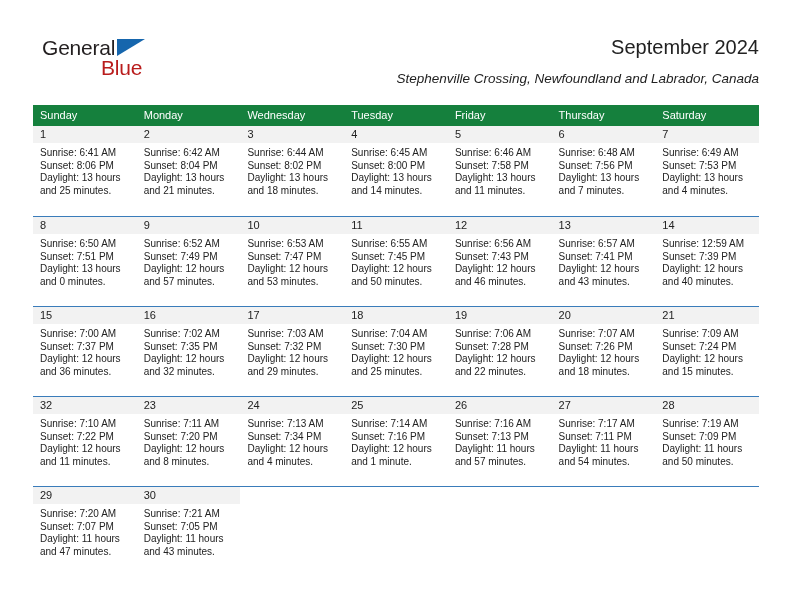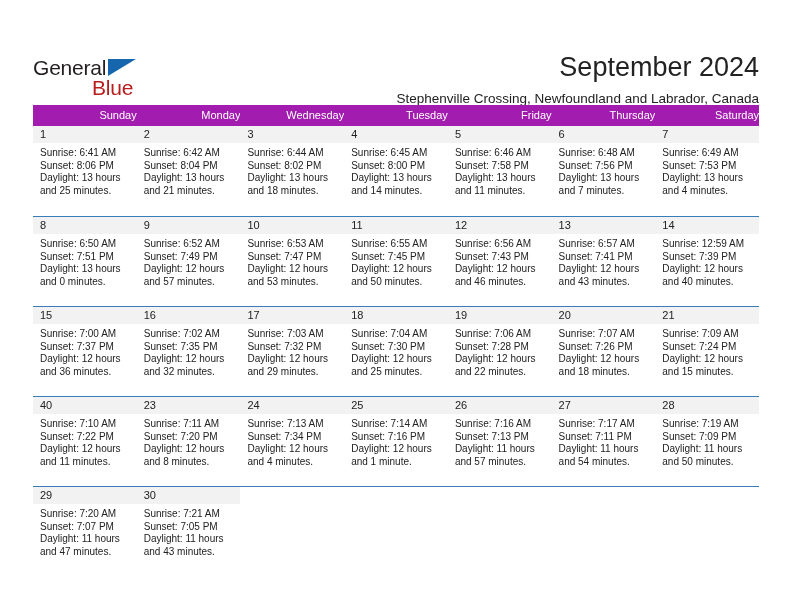--- a/index.html
+++ b/index.html
@@ -17,25 +17,24 @@
   .page {
     position: relative;
     width: 792px;
     height: 612px;
     box-sizing: border-box;
   }
 
   
   .header {
     position: absolute;
-    left: 33px;
+    left: 42px;
     top: 30px;
     right: 33px;
     height: 68px;
-    margin-top: 20px;
   }
   .logo {
     position: absolute;
     left: 0;
     top: 6px;
     width: 180px;
     height: 52px;
   }
   .logo-general {
     position: absolute;
@@ -65,45 +64,45 @@
     font-family: "Liberation Sans", sans-serif;
   }
 
   .title-block {
     position: absolute;
     right: 0;
     top: 0;
     text-align: right;
   }
   .month-title {
-    font-size: 27px;
+    font-size: 20px;
     color: #222222;
     line-height: 34px;
     white-space: nowrap;
   }
   .location-sub {
     font-size: 13.5px;
     color: #222222;
     line-height: 22px;
     margin-top: 4px;
     white-space: nowrap;
+    font-style: italic;
   }
 
   
   .calendar {
     position: absolute;
     left: 33px;
     top: 105px;
     width: 726px;
   }
   .dow-row {
     display: flex;
-    background: #a21caf;
+    background: #15803d;
     height: 21px;
-    text-align: right;
   }
   .dow-cell {
     flex: 1 1 0;
     color: #ffffff;
     font-size: 11px;
     line-height: 21px;
     padding-left: 7px;
     box-sizing: border-box;
     overflow: hidden;
     white-space: nowrap;
@@ -412,21 +411,21 @@
               <div class="day-line">Sunrise: 7:09 AM</div>
               <div class="day-line">Sunset: 7:24 PM</div>
               <div class="day-line">Daylight: 12 hours</div>
               <div class="day-line">and 15 minutes.</div>
             </div>
           </div>
         </div>
         <div class="week-row">
           <div class="day-cell">
             <div class="day-num-band">
-              <div class="day-num">40</div>
+              <div class="day-num">32</div>
             </div>
             <div class="day-body">
               <div class="day-line">Sunrise: 7:10 AM</div>
               <div class="day-line">Sunset: 7:22 PM</div>
               <div class="day-line">Daylight: 12 hours</div>
               <div class="day-line">and 11 minutes.</div>
             </div>
           </div>
           <div class="day-cell">
             <div class="day-num-band">

